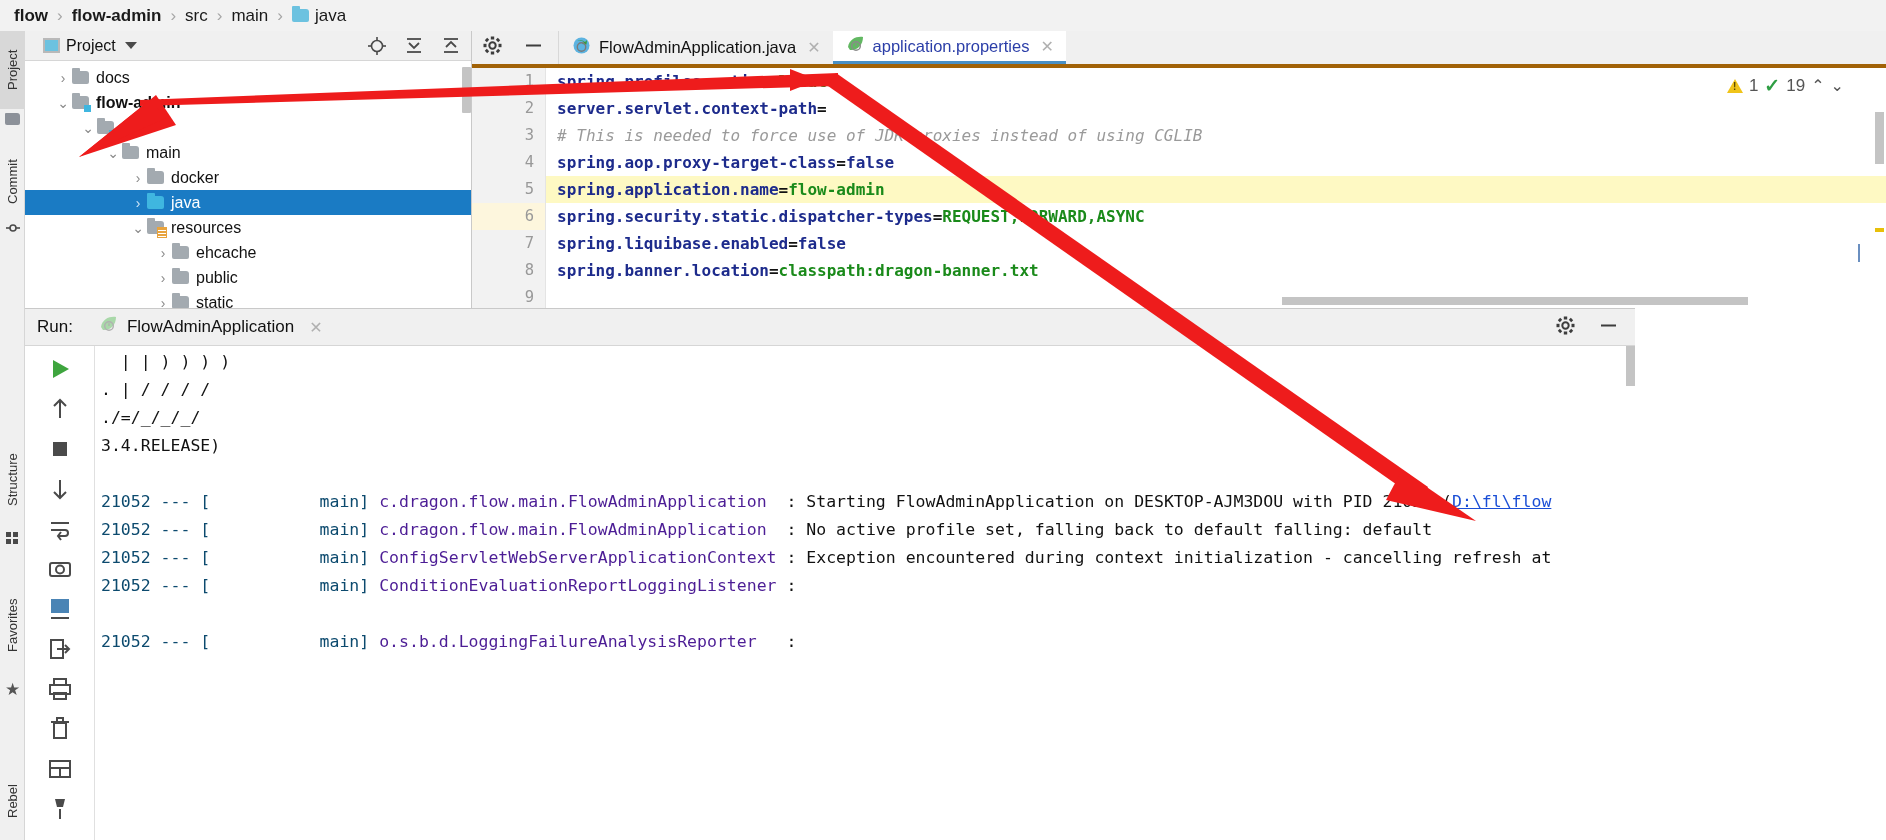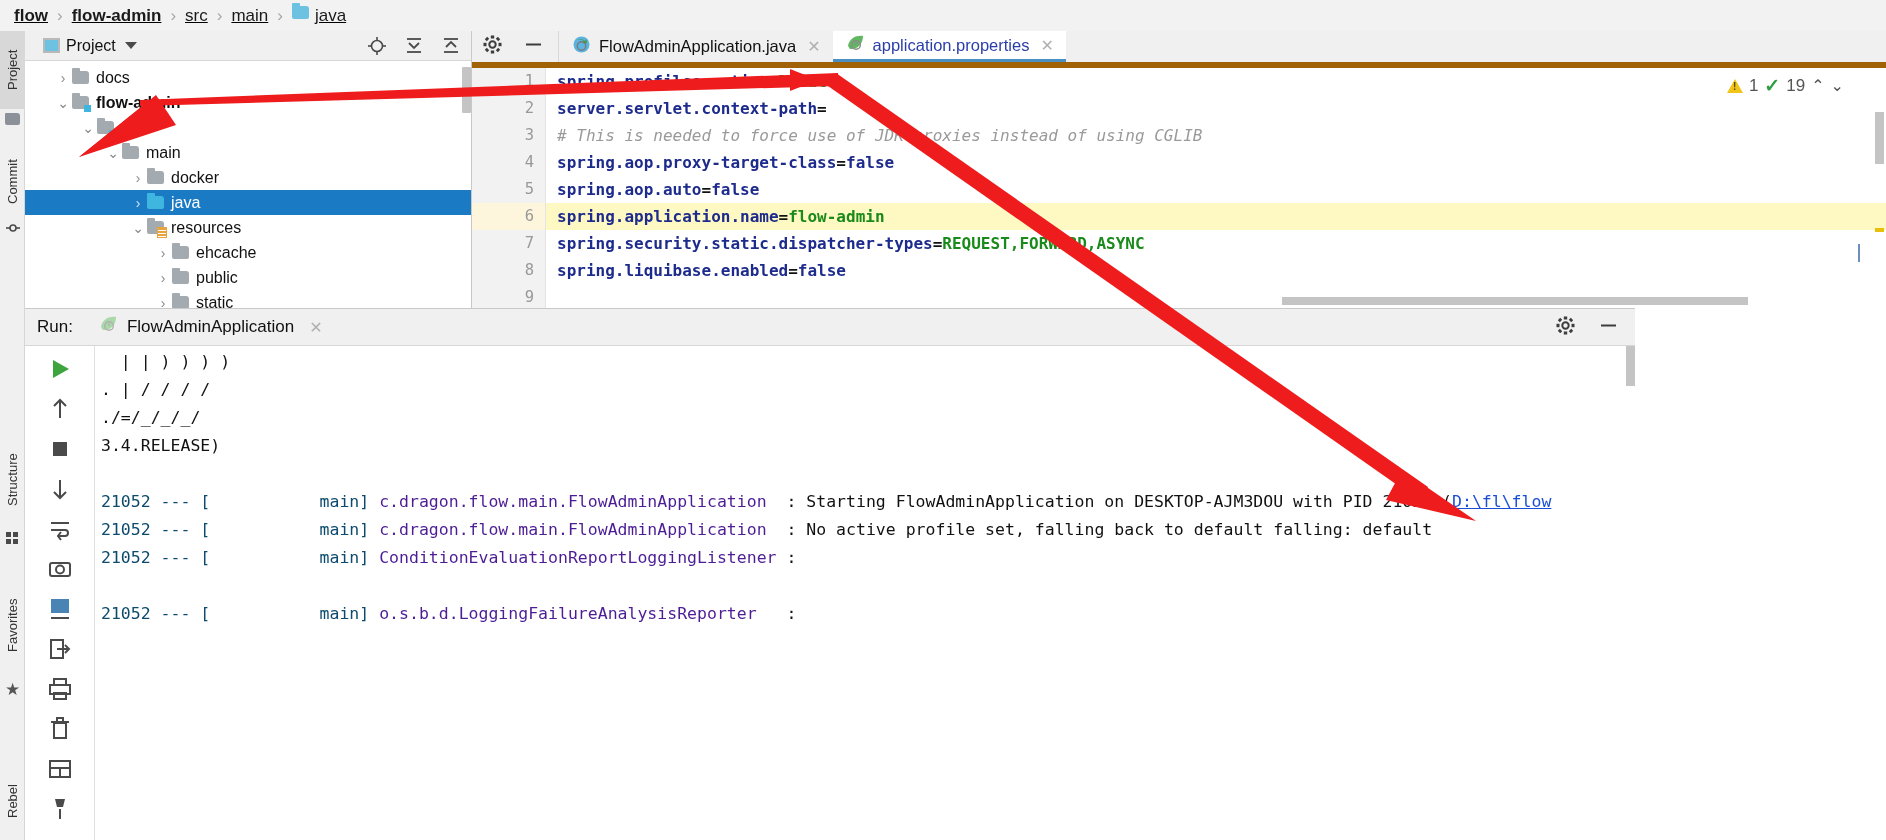--- a/index.html
+++ b/index.html
@@ -22,21 +22,21 @@
   .crumb-sep { color: #a6a6a6; margin: 0 9px; font-size: 17px; }
   .crumb-folder {
     display: inline-block; width: 17px; height: 13px; background: #6cc2e0;
     border-radius: 1px 3px 2px 2px; margin-right: 6px; vertical-align: -1px;
     position: relative;
   }
   .crumb-folder::before {
     content: ""; position: absolute; left: 0; top: -3px; width: 8px; height: 4px;
     background: #6cc2e0; border-radius: 1px 1px 0 0;
   }
-  .crumb-item { display: flex; align-items: flex-start; text-decoration: underline; }
+  .crumb-item { display: flex; align-items: center; }
 
   
   .left-strip {
     position: absolute; left: 0; top: 31px; width: 25px; height: 809px;
     background: #f0f0f0; border-right: 1px solid #d6d6d6;
   }
   .vtab {
     position: absolute; left: 0; width: 25px;
     writing-mode: vertical-rl; transform: rotate(180deg);
     font-size: 13px; color: #333; text-align: center;
@@ -106,21 +106,21 @@
     background: #c4c4c4; border-radius: 1px;
   }
 
   
   .editor-area {
     position: absolute; left: 472px; top: 31px; width: 1414px; height: 277px;
     background: #fff;
   }
   .tabbar {
     height: 37px; background: #f0f0f0; display: flex; align-items: stretch;
-    border-bottom: 6px solid #a16207;
+    border-bottom: 4px solid #a16207;
   }
   .tb-tools {
     display: flex; align-items: center; gap: 20px; padding: 0 14px 0 10px;
     border-right: 1px solid #d8d8d8;
   }
   .etab {
     display: flex; align-items: center; padding: 0 12px 0 13px; gap: 8px;
     font-size: 16.5px; color: #111; cursor: default; background: #f0f0f0;
   }
   .etab.active { background: #ffffff; border-bottom: 3px solid #4a90c4; }
@@ -424,24 +424,24 @@
           <div class="gnum" style="background: rgb(253, 246, 221);">6</div>
           <div class="gnum">7</div>
           <div class="gnum">8</div>
           <div class="gnum">9</div>
         </div>
       <div class="code" id="code">
           <div class="cline"><span class="k">spring.profiles.active</span><span class="eq">=</span><span class="v">local</span></div>
           <div class="cline"><span class="k">server.servlet.context-path</span><span class="eq">=</span></div>
           <div class="cline"><span class="cm"># This is needed to force use of JDK proxies instead of using CGLIB</span></div>
           <div class="cline"><span class="k">spring.aop.proxy-target-class</span><span class="eq">=</span><span class="k">false</span></div>
-          <div class="cline"><span class="k">spring.aop.auto</span><span class="eq">=</span><span class="k">false</span></div>
           <div class="cline hl"><span class="k">spring.application.name</span><span class="eq">=</span><span class="v">flow-admin</span></div>
           <div class="cline"><span class="k">spring.security.static.dispatcher-types</span><span class="eq">=</span><span class="v">REQUEST,FORWARD,ASYNC</span></div>
           <div class="cline"><span class="k">spring.liquibase.enabled</span><span class="eq">=</span><span class="k">false</span></div>
+          <div class="cline"><span class="k">spring.banner.location</span><span class="eq">=</span><span class="v">classpath:dragon-banner.txt</span></div>
         </div>
       <div class="inspect-widget">
         <span class="warn-tri"></span>
         <span>1</span>
         <span class="chk">✓</span>
         <span>19</span>
         <span class="arr-up">⌃</span>
         <span class="arr-dn">⌄</span>
       </div>
       <div class="ed-vscroll"></div>
@@ -568,20 +568,21 @@
     </div>
 
     <div class="console" id="console">
         <div class="cs-line"><span class="c-msg">  | | ) ) ) )</span></div>
         <div class="cs-line"><span class="c-msg">. | / / / /</span></div>
         <div class="cs-line"><span class="c-msg">./=/_/_/_/</span></div>
         <div class="cs-line"><span class="c-msg">3.4.RELEASE)</span></div>
         <div class="cs-line"><span class="c-msg"></span></div>
         <div class="cs-line"><span class="c-pid">21052 --- [           main] </span><span class="c-logger">c.dragon.flow.main.FlowAdminApplication</span><span class="c-msg">  : Starting FlowAdminApplication on DESKTOP-AJM3DOU with PID 21052 (</span><span class="c-link">D:\fl\flow</span></div>
         <div class="cs-line"><span class="c-pid">21052 --- [           main] </span><span class="c-logger">c.dragon.flow.main.FlowAdminApplication</span><span class="c-msg">  : No active profile set, falling back to default falling: default</span></div>
+        <div class="cs-line"><span class="c-pid">21052 --- [           main] </span><span class="c-logger">ConfigServletWebServerApplicationContext</span><span class="c-msg"> : Exception encountered during context initialization - cancelling refresh at</span></div>
         <div class="cs-line"><span class="c-pid">21052 --- [           main] </span><span class="c-logger">ConditionEvaluationReportLoggingListener</span><span class="c-msg"> :</span></div>
         <div class="cs-line"><span class="c-msg"></span></div>
         <div class="cs-line"><span class="c-pid">21052 --- [           main] </span><span class="c-logger">o.s.b.d.LoggingFailureAnalysisReporter</span><span class="c-msg">   :</span></div>
       </div>
     <div class="console-scroll"></div>
   </div>
 
   <svg class="annot">
 
     <g>

